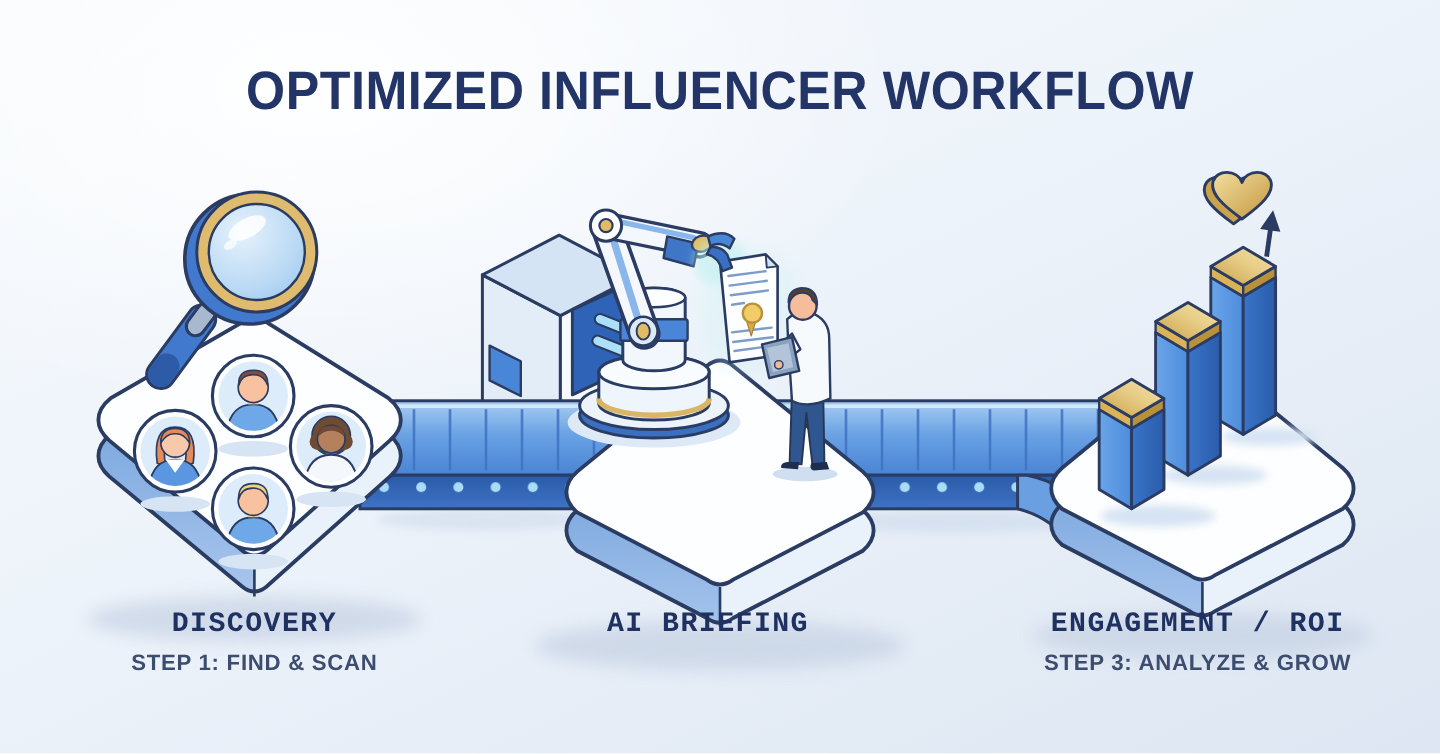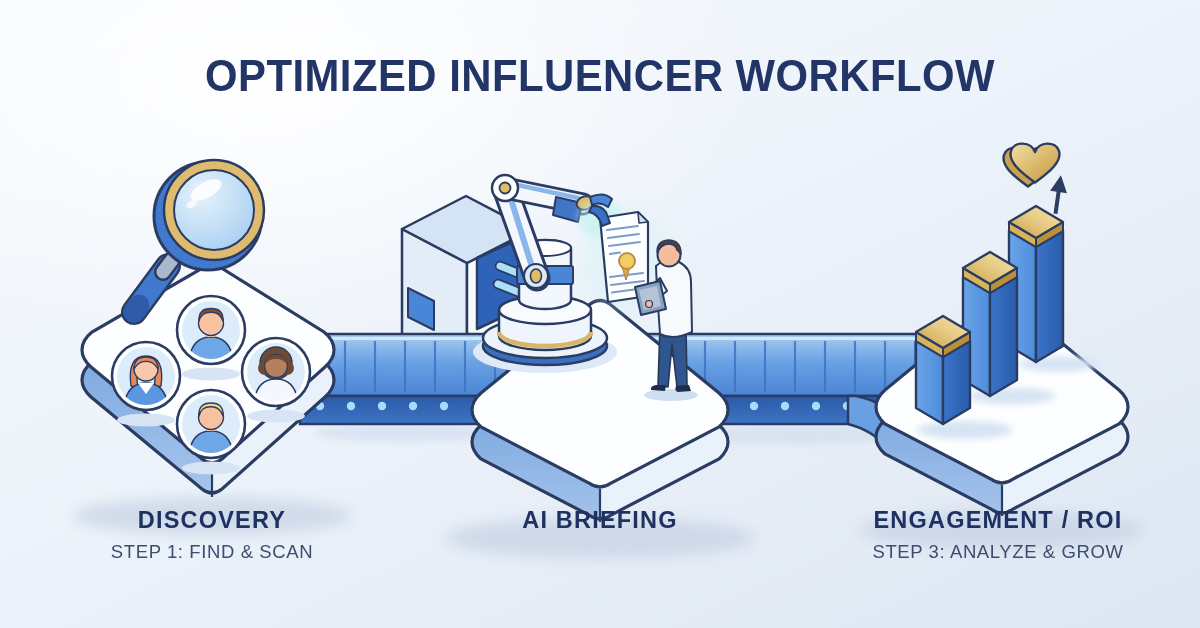--- a/index.html
+++ b/index.html
@@ -16,27 +16,27 @@
     position:absolute;left:0;right:0;top:50px;
     margin:0;text-align:center;
     font-size:45px;font-weight:800;letter-spacing:.5px;
     color:#223566;
     transform:scaleX(.93);
     white-space:nowrap;
   }
   .illus{position:absolute;left:0;top:0;}
   .step-label{position:absolute;top:507px;width:420px;text-align:center;}
   .step-label .h{
-    font-size:23.5px;font-weight:700;letter-spacing:1.2px;color:#1e3161;
+    font-size:23.5px;font-weight:700;letter-spacing:1.2px;color:#1e3161;font-family:Liberation Mono, monospace;
   }
   .step-label .s{
-    margin-top:7px;font-size:18.5px;font-weight:400;letter-spacing:.6px;color:#3d4d70;
+    margin-top:7px;font-size:18.5px;font-weight:700;letter-spacing:.6px;color:#3d4d70;
   }
   .lbl-1{left:2px;}
-  .lbl-2{left:390px;}
+  .lbl-2{left:380px;}
   .lbl-3{left:788px;}
 </style>
 </head>
 <body>
 
 <div class="stage">
 
   <h1 class="title">OPTIMIZED INFLUENCER WORKFLOW</h1>
 
   <svg class="illus" width="1200" height="628" viewBox="0 0 1200 628">

